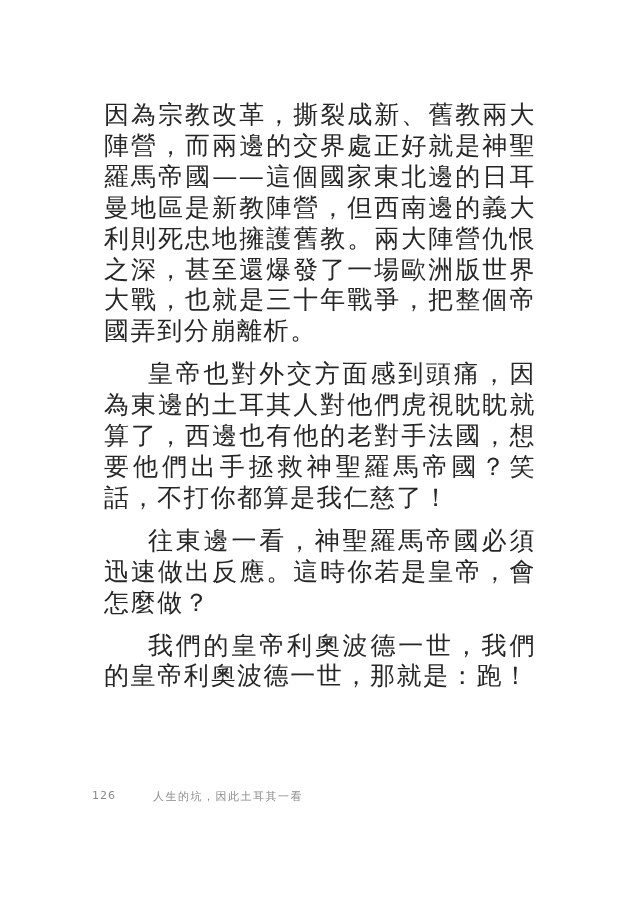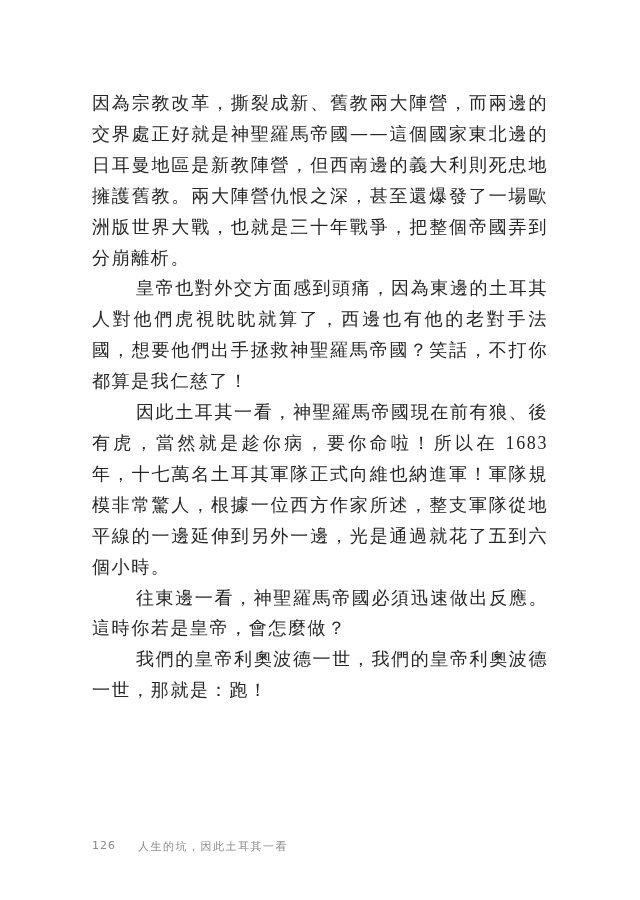--- a/index.html
+++ b/index.html
@@ -15,54 +15,53 @@
       font-family: "DejaVu Serif", "Liberation Serif", serif;
       color: #262626;
     }
     .page-body {
       position: absolute;
       left: 92px;
       top: 88px;
       width: 456px;
     }
     .para {
-      margin: 0;
-      font-size: 18px;
+      margin: 12px;
+      font-size: 25px;
       line-height: 30.9px;
       letter-spacing: 1.6px;
       text-align: justify;
       text-align-last: left;
     }
     .para.indent {
       text-indent: 44px;
       font-family: Liberation Serif, serif;
     }
     .footer {
       position: absolute;
       left: 92px;
-      top: 839px;
+      top: 789px;
       font-family: "DejaVu Sans", "Liberation Sans", sans-serif;
       font-size: 11px;
       color: #8a8a8a;
       letter-spacing: 1.5px;
       display: flex;
-      gap: 0;
+      gap: 15px;
     }
     .footer .page-num {
       width: 46px;
       letter-spacing: 1px;
     }
   </style>
 </head>
 <body>
 
 <div class="page-body">
   <p class="para">因為宗教改革，撕裂成新、舊教兩大陣營，而兩邊的交界處正好就是神聖羅馬帝國——這個國家東北邊的日耳曼地區是新教陣營，但西南邊的義大利則死忠地擁護舊教。兩大陣營仇恨之深，甚至還爆發了一場歐洲版世界大戰，也就是三十年戰爭，把整個帝國弄到分崩離析。</p>
   <p class="para indent">皇帝也對外交方面感到頭痛，因為東邊的土耳其人對他們虎視眈眈就算了，西邊也有他的老對手法國，想要他們出手拯救神聖羅馬帝國？笑話，不打你都算是我仁慈了！</p>
-  <p class="para indent">因此土耳其一看，神聖羅馬帝國現在前有狼、後有虎，當然就是趁你病，要你命啦！所以在 1683 年，十七萬名土耳其軍隊正式向維也納進軍！軍隊規模非常驚人，根據一位西方作家所述，整支軍隊從地平線的一邊延伸到另外一邊，光是通過就花了五到六個小時。</p>
   <p class="para indent">往東邊一看，神聖羅馬帝國必須迅速做出反應。這時你若是皇帝，會怎麼做？</p>
   <p class="para indent">我們的皇帝利奧波德一世，我們的皇帝利奧波德一世，那就是：跑！</p>
 </div>
 
 <div class="footer">
   <span class="page-num">126</span>
   <span class="book-title">人生的坑，因此土耳其一看</span>
 </div>
 
 </body></html>

